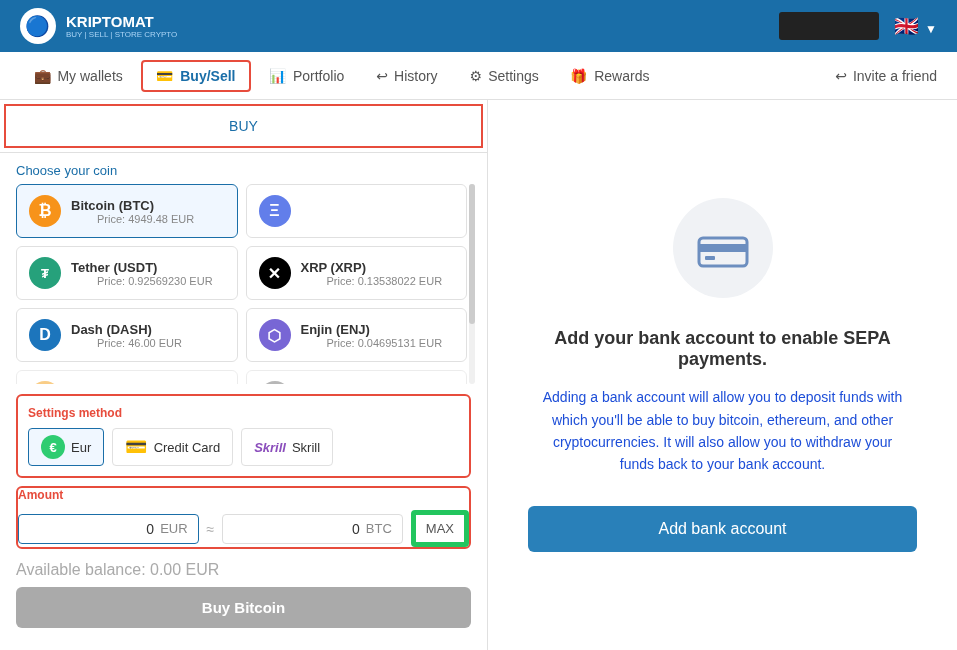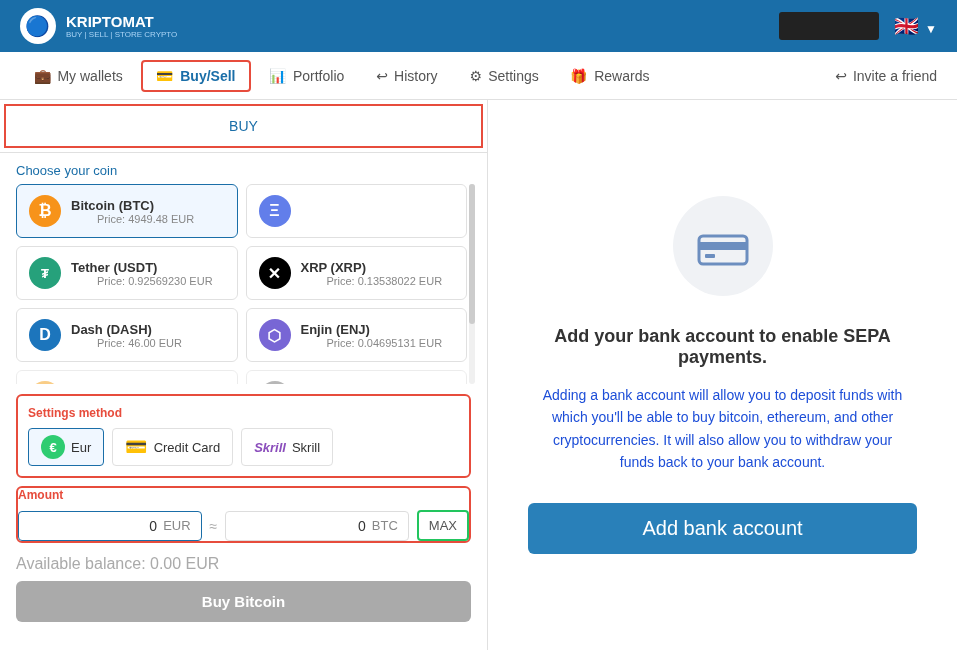--- a/index.html
+++ b/index.html
@@ -51,31 +51,31 @@
 
     
     .amount-section { border: 2px solid #e74c3c; margin: 0 16px 8px; border-radius: 6px; padding: 0; }
     .amount-label { color: #e74c3c; font-size: 12px; font-weight: 600; margin-bottom: 8px; }
     .amount-row { display: flex; align-items: center; gap: 8px; }
     .amount-input-wrap { display: flex; align-items: center; border: 1px solid #1a6ea8; border-radius: 4px; padding: 6px 10px; flex: 1; }
     .amount-input { border: none; outline: none; width: 100%; font-size: 14px; text-align: right; color: #333; }
     .currency-label { color: #888; font-size: 13px; margin-left: 6px; white-space: nowrap; }
     .approx { color: #aaa; font-size: 14px; }
     .amount-input-wrap2 { display: flex; align-items: center; border: 1px solid #ddd; border-radius: 4px; padding: 6px 10px; flex: 1; }
-    .max-btn { background: white; border: 2px solid #22c55e; border-radius: 4px; padding: 6px 10px; cursor: pointer; font-size: 13px; color: #555; }
+    .max-btn { background: white; border: 5px solid #22c55e; border-radius: 4px; padding: 6px 10px; cursor: pointer; font-size: 13px; color: #555; }
 
     .available { padding: 4px 16px 0; font-size: 16px; color: #aaa; }
     .buy-bitcoin-btn { margin: 8px 16px; padding: 12px; background: #aaa; color: white; border: none; border-radius: 6px; font-size: 15px; font-weight: 600; cursor: not-allowed; width: calc(100% - 32px); }
 
     
     .right-panel { flex: 1; background: white; display: flex; flex-direction: column; align-items: center; justify-content: center; padding: 40px; text-align: center; }
     .bank-icon-circle { width: 100px; height: 100px; border-radius: 50%; background: #f0f2f5; display: flex; align-items: center; justify-content: center; margin-bottom: 30px; }
     .sepa-title { font-size: 18px; font-weight: 600; color: #333; margin-bottom: 16px; }
     .sepa-desc { font-size: 14px; color: #1d4ed8; line-height: 1.6; max-width: 360px; margin-bottom: 30px; }
-    .add-bank-btn { background: #2980b9; color: white; border: none; border-radius: 6px; padding: 14px 60px; font-size: 20px; font-weight: 500; cursor: pointer; width: 100%; max-width: 420px; }
+    .add-bank-btn { background: #2980b9; color: white; border: none; border-radius: 6px; padding: 14px 60px; font-size: 16px; font-weight: 500; cursor: pointer; width: 100%; max-width: 420px; }
 
     
     .nav-buysell-highlight { border: 2px solid #e74c3c; border-radius: 4px; }
   </style>
 </head>
 <body>
 
 <div class="header">
   <div class="logo-area">
     <div class="logo-circle">

